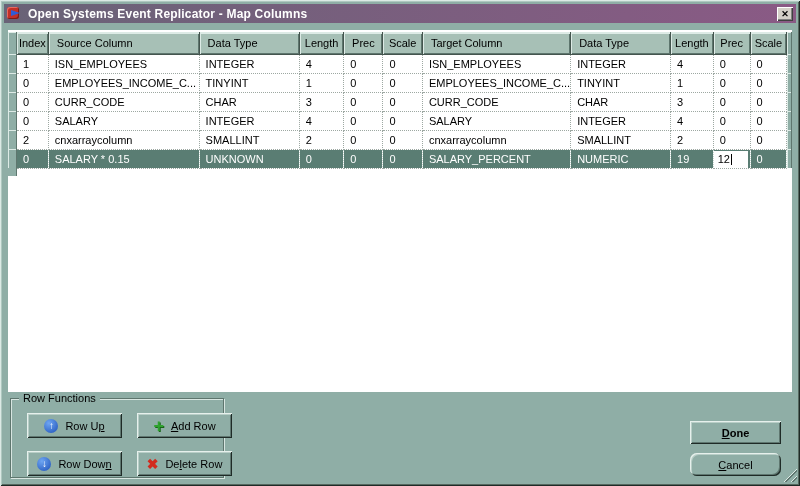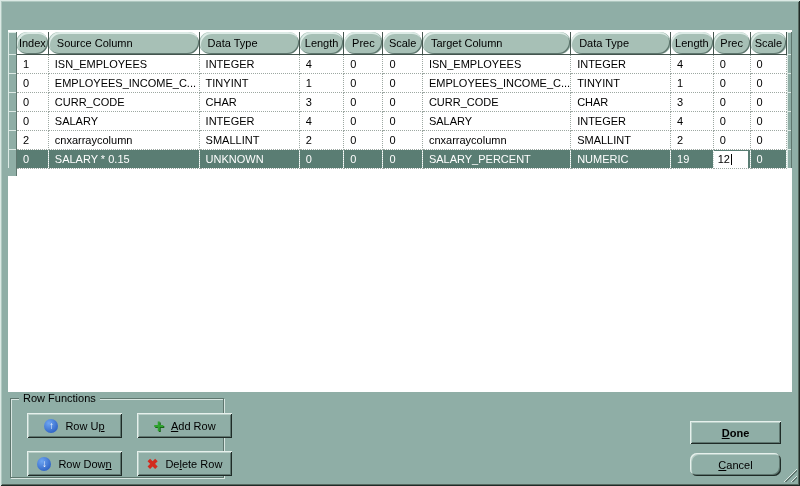--- a/index.html
+++ b/index.html
@@ -36,21 +36,20 @@
   table.grid { border-collapse:collapse; table-layout:fixed; margin-top:2px; }
   th, td {
     font-size:11px; font-weight:normal; text-align:left; white-space:nowrap;
     overflow:hidden; padding:0 0 0 6px; height:19px;
   }
   th.hdr {
     height:22px; background:var(--header-bg,#A7C0B6); color:#000;
     box-shadow: inset 1px 2px 0 #DDEBE6, inset -1px -1px 0 #5E766E;
     border-right:1px solid #44554E; border-bottom:1px solid #44554E;
     padding-left:8px;
-    border-radius:11px;
   }
   th.hdr.center { text-align:center; padding:0 2px; }
   .gutter {
     background:var(--dialog-bg,#8FAEA6); padding:0;
     border-right:1px solid #5E766E; box-shadow: inset 1px 1px 0 #DDEBE6;
   }
   td.cell { color:#000; border-right:1px dotted #9DA8A2; border-bottom:1px dotted #9DA8A2; }
   tr.selected td.cell { background:var(--selected-row-bg,#5A7D73); color:var(--selected-row-text,#FFFFFF); border-right-color:#C9D9D3; border-bottom-color:#9DA8A2; }
   td.edit-host { padding:0; }
   .edit-box {
@@ -94,20 +93,28 @@
     position:absolute; right:3px; bottom:4px; width:17px; height:15px;
     background: repeating-linear-gradient(135deg, transparent 0 3px, #DDEBE6 3px 4px, #5F7770 4px 5px);
     clip-path: polygon(100% 0, 100% 100%, 0 100%);
   }
 </style>
 </head>
 <body>
 
 <div class="window">
 
+  <div class="titlebar">
+    <span class="app-icon">
+      <span class="blob"></span>
+      <span class="arrow"></span>
+    </span>
+    <span class="title-text">Open Systems Event Replicator - Map Columns</span>
+    <span class="close-btn">✕</span>
+  </div>
 
   <div class="grid-area">
     <table class="grid">
         <colgroup>
           <col style="width: 9px;">
           <col style="width: 29px;">
           <col style="width: 151px;">
           <col style="width: 103px;">
           <col style="width: 45px;">
           <col style="width: 40px;">

